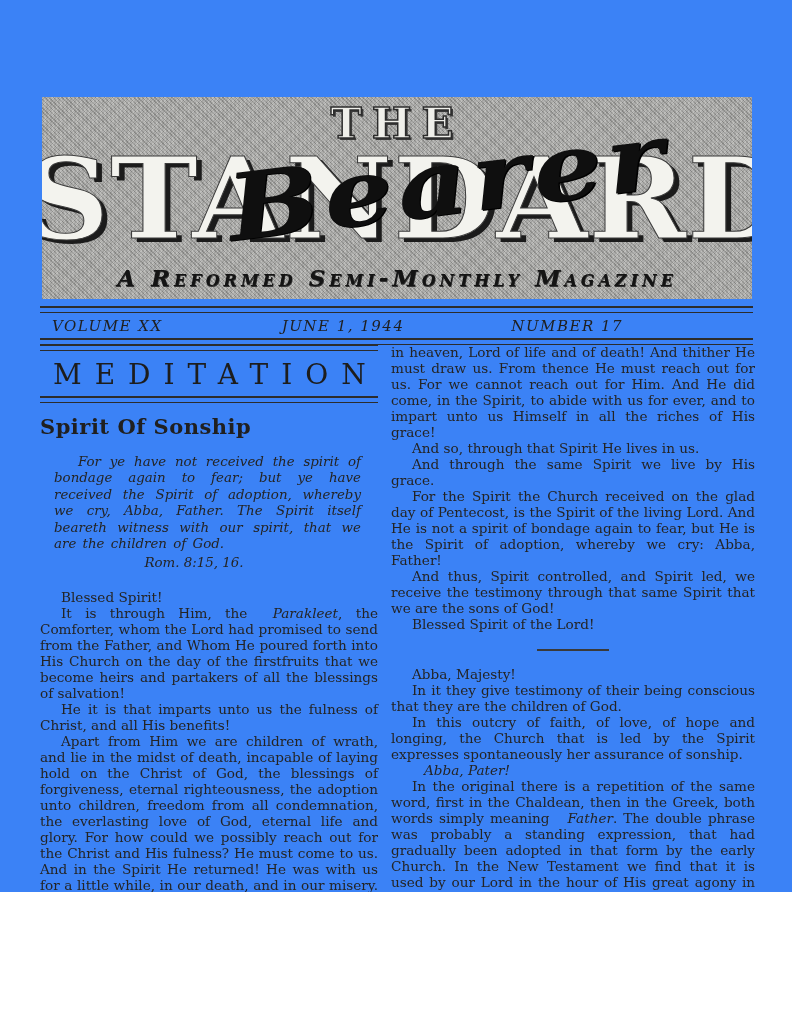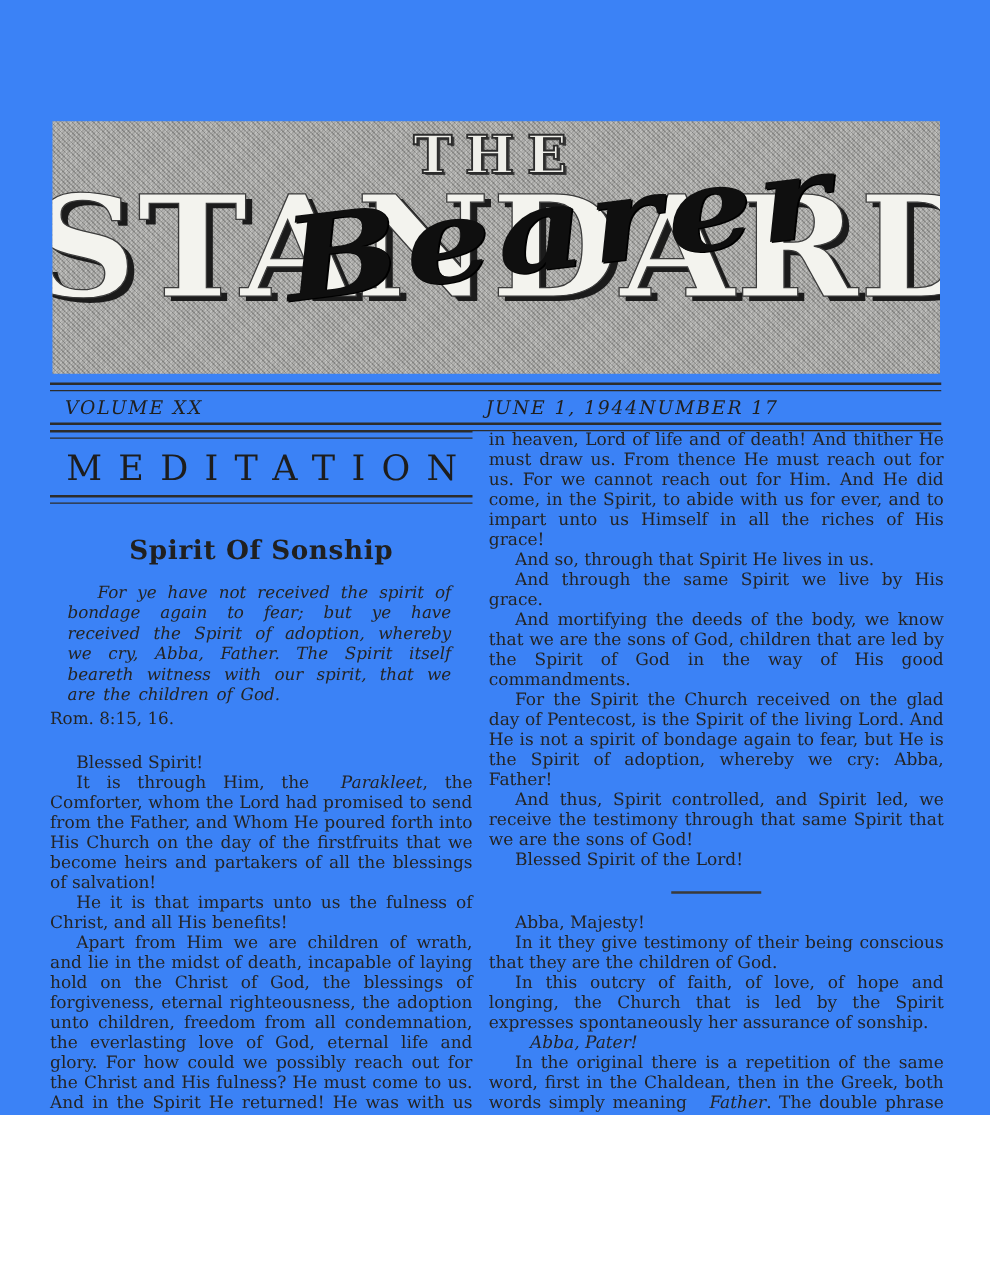--- a/index.html
+++ b/index.html
@@ -53,50 +53,50 @@
   
   .rulepair { height:4px; border-top:2px solid #2c2c2c; border-bottom:1px solid #2c2c2c; }
 
   
   .issue-bar { position:absolute; left:40px; top:306px; width:713px; }
   .issue-row {
     display:flex; justify-content:space-between; align-items:baseline;
     padding:4px 12px 3px 12px; font-size:15px; letter-spacing:1.5px; color:#1f1f1f;
   }
   .issue-row .c { flex:1;font-style:italic; }
-  .issue-row .c.mid { text-align:right; }
+  .issue-row .c.mid { text-align:left; }
   .issue-row .c.right { text-align:left; }
 
   
   .columns {
     position:absolute; left:40px; top:344px; width:715px;
     display:flex; gap:13px;
   }
   .col-left  { width:338px; flex:none; }
   .col-right { width:364px; flex:none; }
 
   .meditation-box h1 {
     margin:7px 0 5px 0; text-align:center;
     font-size:28px; font-weight:normal; letter-spacing:13px;
     text-indent:13px; 
     color:#1d1d1d;
   }
 
   .article-title {
-    text-align:center; font-size:21px; font-weight:bold;
-    margin:24px 0 15px 0; color:#202020; letter-spacing:0.5px;
+    text-align:left; font-size:21px; font-weight:bold;
+    margin:11px 0 15px 0; color:#202020; letter-spacing:0.5px;
   }
 
   .quote {
     font-style:italic; text-align:justify;
     margin:0 17px 0 14px; text-indent:24px;
     font-size:13.4px; line-height:16.4px; word-spacing:2px;
   }
   .quote-ref {
-    text-align:left; 
+    text-align:center; font-style:italic;
     margin:3px 30px 0 0; font-size:13.4px;
   }
 
   .flow p {
     margin:0; text-align:justify;
     font-size:13.6px; line-height:16px;
   }
   .flow p.indent { text-indent:21px; }
   .flow .em { font-style:italic;margin-left:12px; }
   #left-flow { margin-top:19px; }
@@ -108,20 +108,21 @@
 </style>
 </head>
 <body>
 
 <div class="page">
 
   <div class="masthead">
     <div class="mast-the">THE</div>
     <div class="mast-main">STANDARD</div>
     <div class="mast-script">Bearer</div>
+    <div class="mast-sub">A Reformed Semi-Monthly Magazine</div>
   </div>
 
   <div class="issue-bar">
     <div class="rulepair"></div>
     <div class="issue-row">
       <span class="c">VOLUME XX</span>
       <span class="c mid">JUNE 1, 1944</span>
       <span class="c right">NUMBER 17</span>
     </div>
     <div class="rulepair"></div>
@@ -147,21 +148,20 @@
           <p class="indent">He it is that imparts unto us the fulness of Christ, and all His benefits!</p>
           <p class="indent">Apart from Him we are children of wrath, and lie in the midst of death, incapable of laying hold on the Christ of God, the blessings of forgiveness, eternal righteousness, the adoption unto children, freedom from all condemnation, the everlasting love of God, eternal life and glory. For how could we possibly reach out for the Christ and His fulness?  He must come to us.  And in the Spirit He returned!  He was with us for a little while, in our death, and in our misery.  And while He was with us still, He took all our sicknesses and pains upon Himself, assumed the full burden of all our sins and iniquities and carried them all to the accursed tree, there to become obedient unto death, and to descend into lowest hell, that He might bring us to God.  And He is no more with us. For He was raised from the dead.  And He is exalted into the highest glory, at the right hand of the Majesty</p>
         </div>
     </div>
 
     <div class="col-right">
       <div class="flow" id="right-flow">
           <p>in heaven, Lord of life and of death!  And thither He must draw us.  From thence He must reach out for us. For we cannot reach out for Him.  And He did come, in the Spirit, to abide with us for ever, and to impart unto us Himself in all the riches of His grace!</p>
           <p class="indent">And so, through that Spirit He lives in us.</p>
           <p class="indent">And through the same Spirit we live by His grace.</p>
-          <p class="indent">And mortifying the deeds of the body, we know that we are the sons of God, children that are led by the Spirit of God in the way of His good commandments.</p>
           <p class="indent">For the Spirit the Church received on the glad day of Pentecost, is the Spirit of the living Lord.  And He is not a spirit of bondage again to fear, but He is the Spirit of adoption, whereby we cry: Abba, Father!</p>
           <p class="indent">And thus, Spirit controlled, and Spirit led, we receive the testimony through that same Spirit that we are the sons of God!</p>
           <p class="indent">Blessed Spirit of the Lord!</p>
           <div class="divider-rule"></div>
           <p class="indent">Abba, Majesty!</p>
           <p class="indent">In it they give testimony of their being conscious that they are the children of God.</p>
           <p class="indent">In this outcry of faith, of love, of hope and longing, the Church that is led by the Spirit expresses spontaneously her assurance of sonship.</p>
           <p class="indent"><span class="em">Abba, Pater!</span></p>
           <p class="indent">In the original there is a repetition of the same word, first in the Chaldean, then in the Greek, both words simply meaning <span class="em">Father</span>.  The double phrase was probably a standing expression, that had gradually been adopted in that form by the early Church. In the New Testament we find that it is used by our Lord in the hour of His great agony in Gethsemane; in the sixth verse of Gal. 4, where it is said that God sent forth the Spirit of His Son into our hearts, and it is</p>
         </div>

